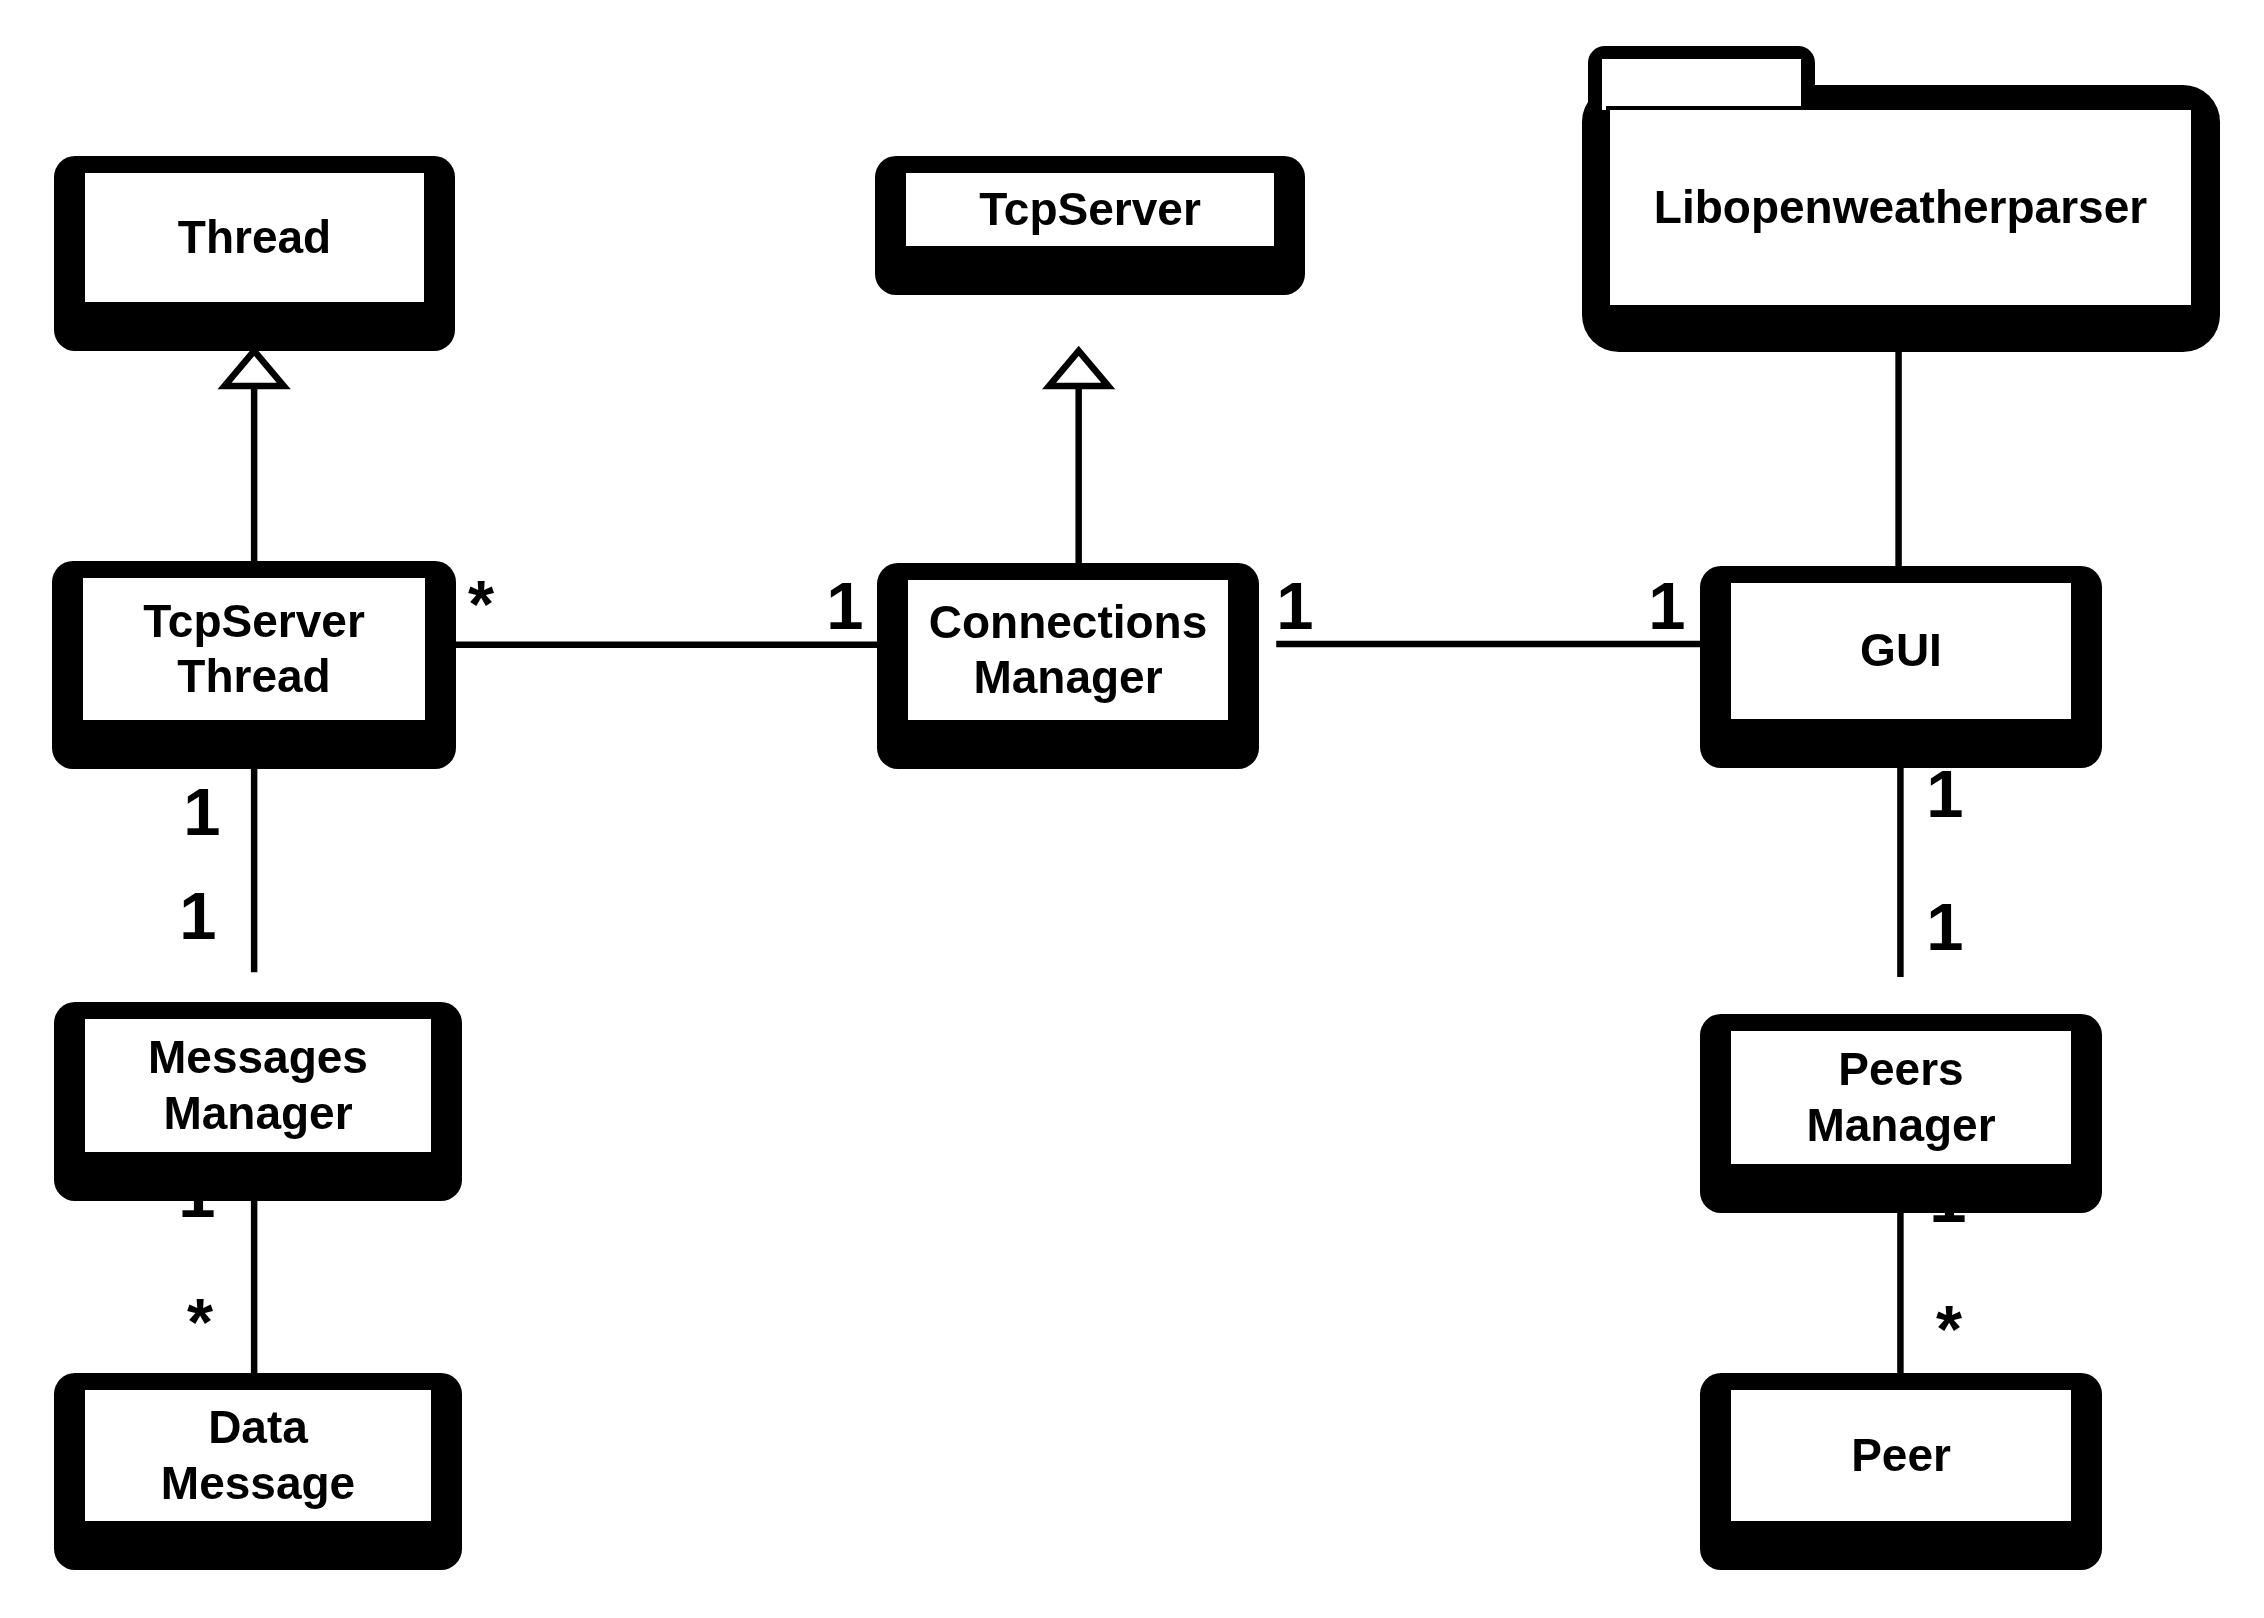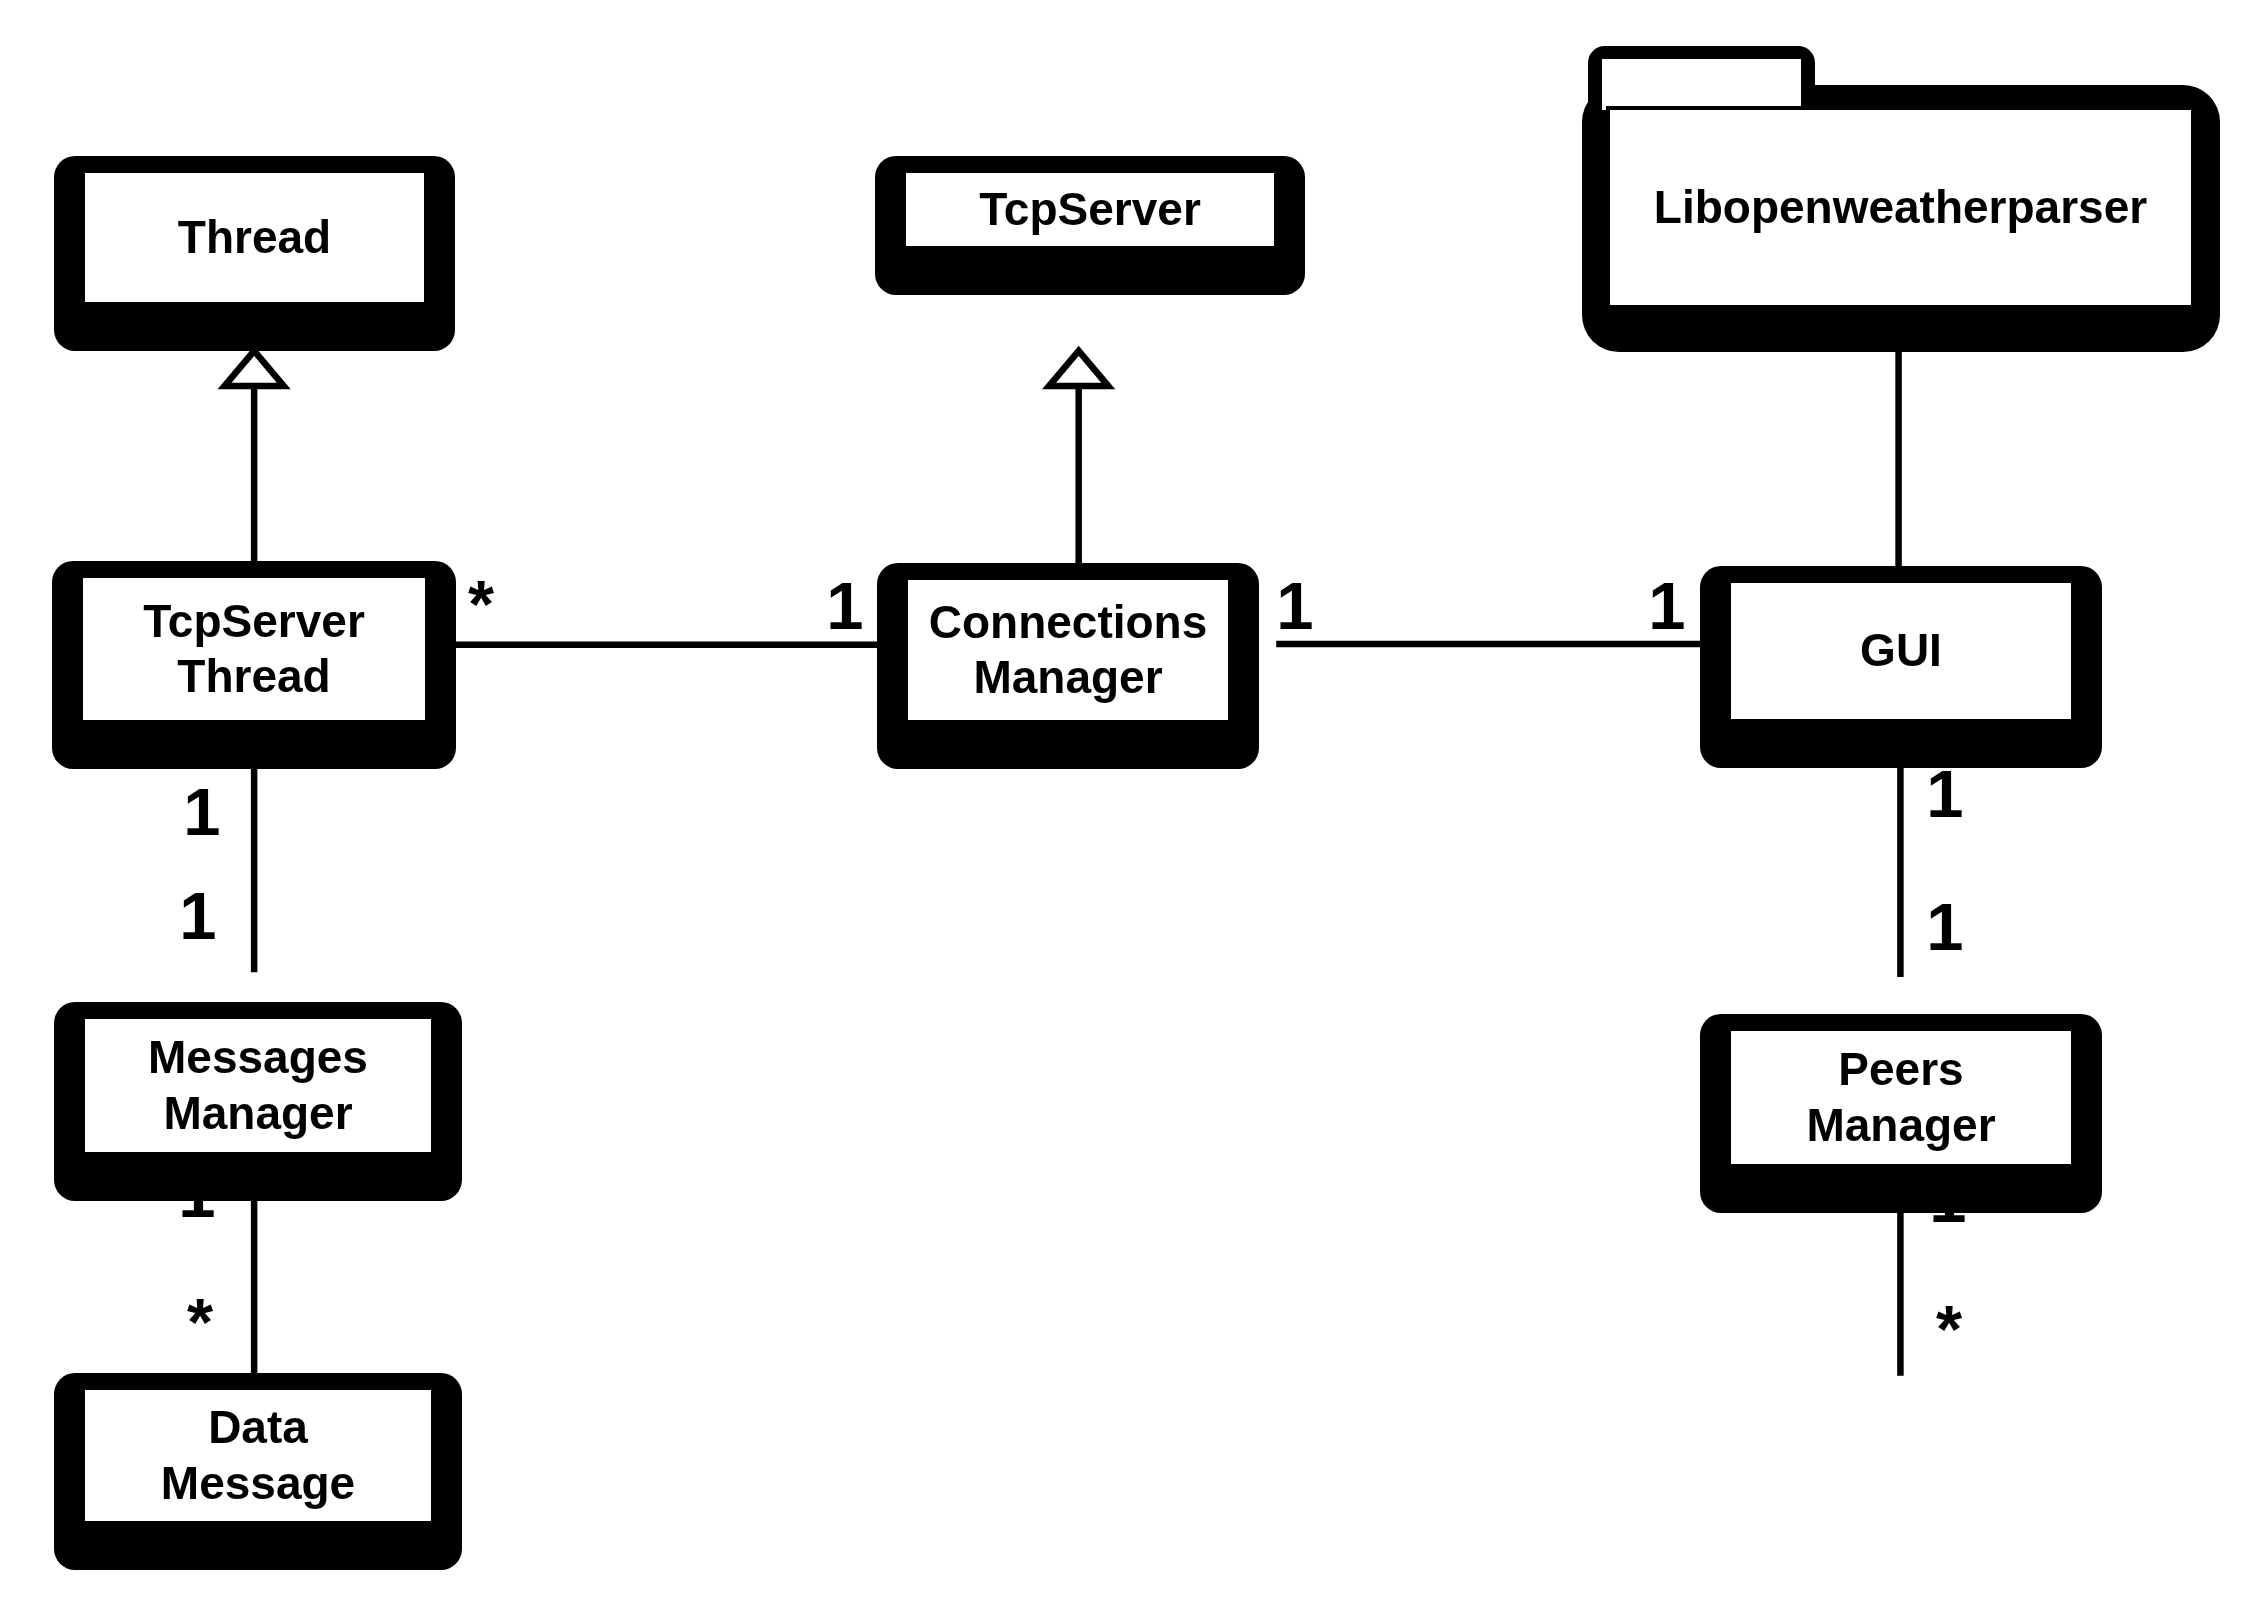--- a/index.html
+++ b/index.html
@@ -128,20 +128,25 @@
     </div>
   </div>
 
   <div class="uml-box" style="left:54px; top:1373px; width:408px; height:197px;">
     <div class="inner">
       <div class="uml-label">Data
 Message</div>
     </div>
   </div>
 
+  <div class="uml-box" style="left:1700px; top:1373px; width:402px; height:197px;">
+    <div class="inner">
+      <div class="uml-label">Peer</div>
+    </div>
+  </div>
 
   <svg class="overlay" width="2264" height="1619" viewBox="0 0 2441 1745">
 
     <line x1="274" y1="414" x2="274" y2="610" stroke="#000" stroke-width="7"></line>
     <polygon points="274,378 242,416 306,416" fill="#fff" stroke="#000" stroke-width="7"></polygon>
 
     <line x1="1163" y1="414" x2="1163" y2="612" stroke="#000" stroke-width="7"></line>
     <polygon points="1163,378 1131,416 1195,416" fill="#fff" stroke="#000" stroke-width="7"></polygon>
 
     <line x1="2047" y1="378" x2="2047" y2="614" stroke="#000" stroke-width="7"></line>

